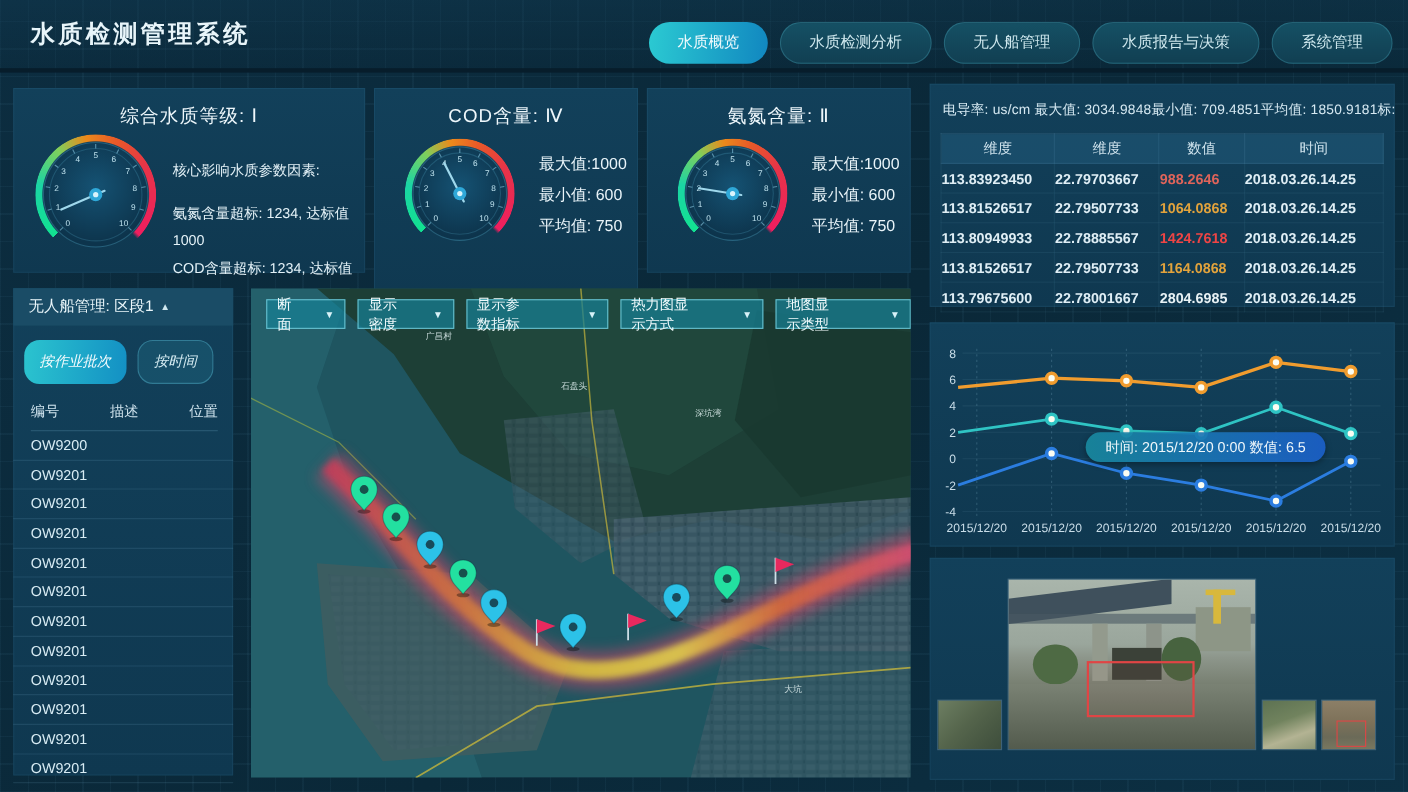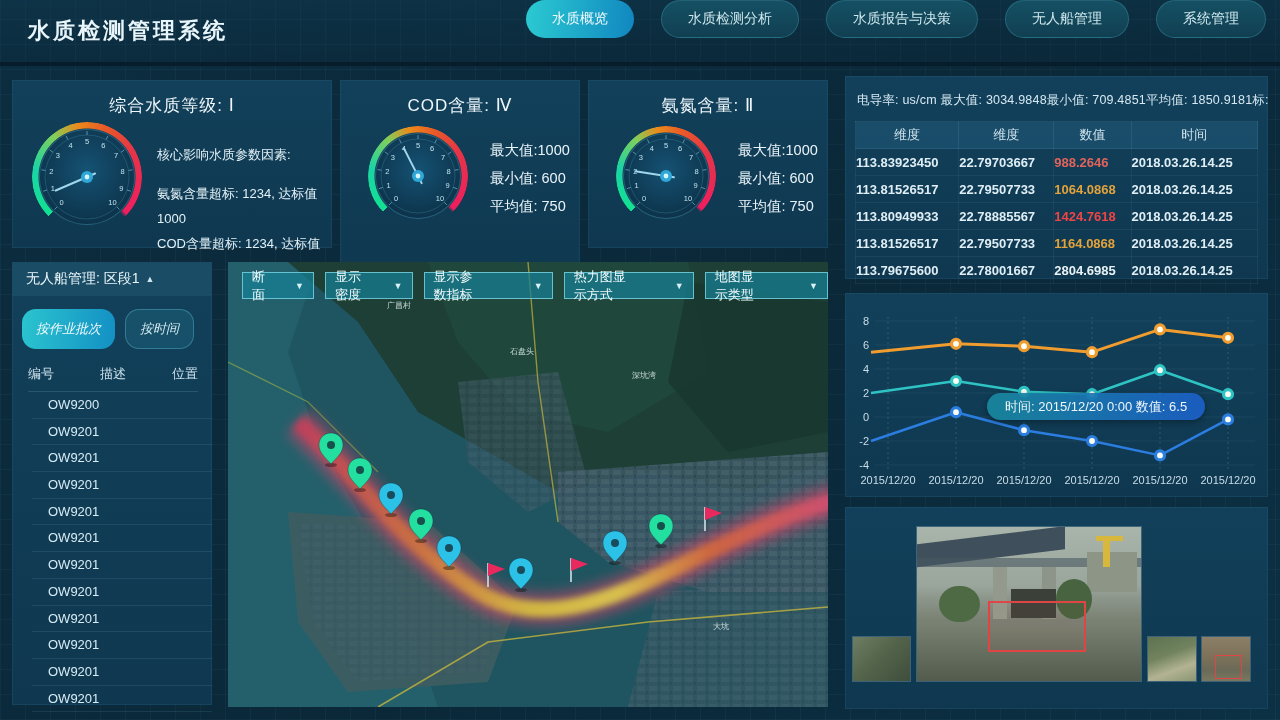--- a/index.html
+++ b/index.html
@@ -11,21 +11,21 @@
       repeating-linear-gradient(0deg, rgba(110,180,215,0.055) 0 1px, transparent 1px 25px),
       repeating-linear-gradient(90deg, rgba(110,180,215,0.055) 0 1px, transparent 1px 25px),
       linear-gradient(135deg,#0c2d40 0%,#0a2838 55%,#0c3044 100%);
     position:relative;
   }
   
   .header { position:absolute; left:0; top:0; width:1280px; height:66px;
     background:linear-gradient(180deg, rgba(18,60,84,0.35), rgba(10,40,58,0.2));
     border-bottom:4px solid #071d2b; display:flex; align-items:center; }
   .app-title { font-size:22px; letter-spacing:3px; color:#e8f5fa; margin-left:28px; font-weight:bold; }
-  .nav { position:absolute; right:14px; top:0; display:flex; gap:27px; }
+  .nav { position:absolute; right:14px; top:20px; display:flex; gap:11px; }
   .nav-btn { height:38px; padding:0 26px; border-radius:19px; font-size:14px; color:#cfe8ee;
     background:linear-gradient(180deg,#155064,#113f52); border:1px solid rgba(90,200,220,0.25);
     display:flex; align-items:center; justify-content:center; cursor:pointer; }
   .nav-btn.active { background:linear-gradient(95deg,#2bcad2,#1187c0); color:#f2fbfd; border:none; }
   
   .panel { position:absolute; background:linear-gradient(180deg,#12405a 0%,#0f3850 100%);
     box-shadow:0 0 0 1px rgba(70,150,190,0.12) inset; }
   .panel-title { text-align:center; font-size:17px; color:#eef7fb; letter-spacing:1px; padding-top:14px; }
   
   .gauge { position:absolute; }
@@ -52,21 +52,21 @@
   .sec-head { height:34px; background:#1a4c66; display:flex; align-items:center; font-size:14px;
      color:#eaf6fa; padding-left:14px; gap:6px; }
   .sec-caret { font-size:9px; color:#cfe8f0; }
   .sec-btns { display:flex; gap:10px; margin:13px 0 0 10px; }
   .sec-btn { height:40px; padding:0 14px; border-radius:14px; font-size:13px; display:flex; align-items:center;
      background:rgba(40,130,155,0.25); border:1px solid rgba(90,190,215,0.4); color:#d5ecf2; cursor:pointer;font-style:italic; }
   .sec-btn.active { background:linear-gradient(95deg,#2bc4cf,#1390c4); border:none; color:#f4fbfd; }
   .sec-cols { display:flex; font-size:13px; color:#cfe3ed; margin:16px 14px 0 16px; justify-content:space-between;
      padding-bottom:8px; border-bottom:1px solid rgba(140,200,230,0.18);align-items:flex-end; }
   .sec-list { font-size:13px; color:#d8ecf4; }
-  .sec-row { height:26.7px; line-height:26.7px; padding-left:16px; border-bottom:1px solid rgba(140,200,230,0.12); cursor:pointer;margin-left:20px; }
+  .sec-row { height:26.7px; line-height:26.7px; padding-left:16px; border-bottom:1px solid rgba(140,200,230,0.12); cursor:pointer; }
   
   #map-wrap { position:absolute; left:228px; top:262px; width:600px; height:445px; overflow:hidden; }
   .map-dropdowns { position:absolute; top:10px; left:14px; display:flex; gap:11px; z-index:5; }
   .mdrop { height:27px; background:rgba(22,128,148,0.72); border:1px solid rgba(130,220,235,0.75);
      color:#f0fafc; font-size:13px; display:flex; align-items:center; padding:0 9px; gap:30px; cursor:pointer; }
   .mdrop .caret { font-size:9px; color:#d8f2f8; }
   
   #chart-panel { }
   .tooltip { position:absolute; left:142px; top:100px; height:27px; padding:0 18px; border-radius:14px;
      background:linear-gradient(90deg,rgba(24,136,158,0.92),rgba(27,95,200,0.92));
@@ -79,22 +79,22 @@
   .annot { position:absolute; border:2px solid #e04545; background:rgba(224,69,69,0.05); }
 </style>
 </head>
 <body>
 
 <div class="header">
   <div class="app-title">水质检测管理系统</div>
   <div class="nav">
     <div class="nav-btn active">水质概览</div>
     <div class="nav-btn">水质检测分析</div>
+    <div class="nav-btn">无人船管理</div>
     <div class="nav-btn">水质报告与决策</div>
-    <div class="nav-btn">无人船管理</div>
     <div class="nav-btn">系统管理</div>
   </div>
 </div>
 
 <div class="panel" style="left:12px;top:80px;width:320px;height:168px;">
   <div class="panel-title">综合水质等级: Ⅰ</div>
   <div class="gauge" style="left:20px;top:42px;width:110px;height:110px;">
       <div class="gring"></div>
                  <div class="gface"></div>
                  <svg width="110" height="110">

